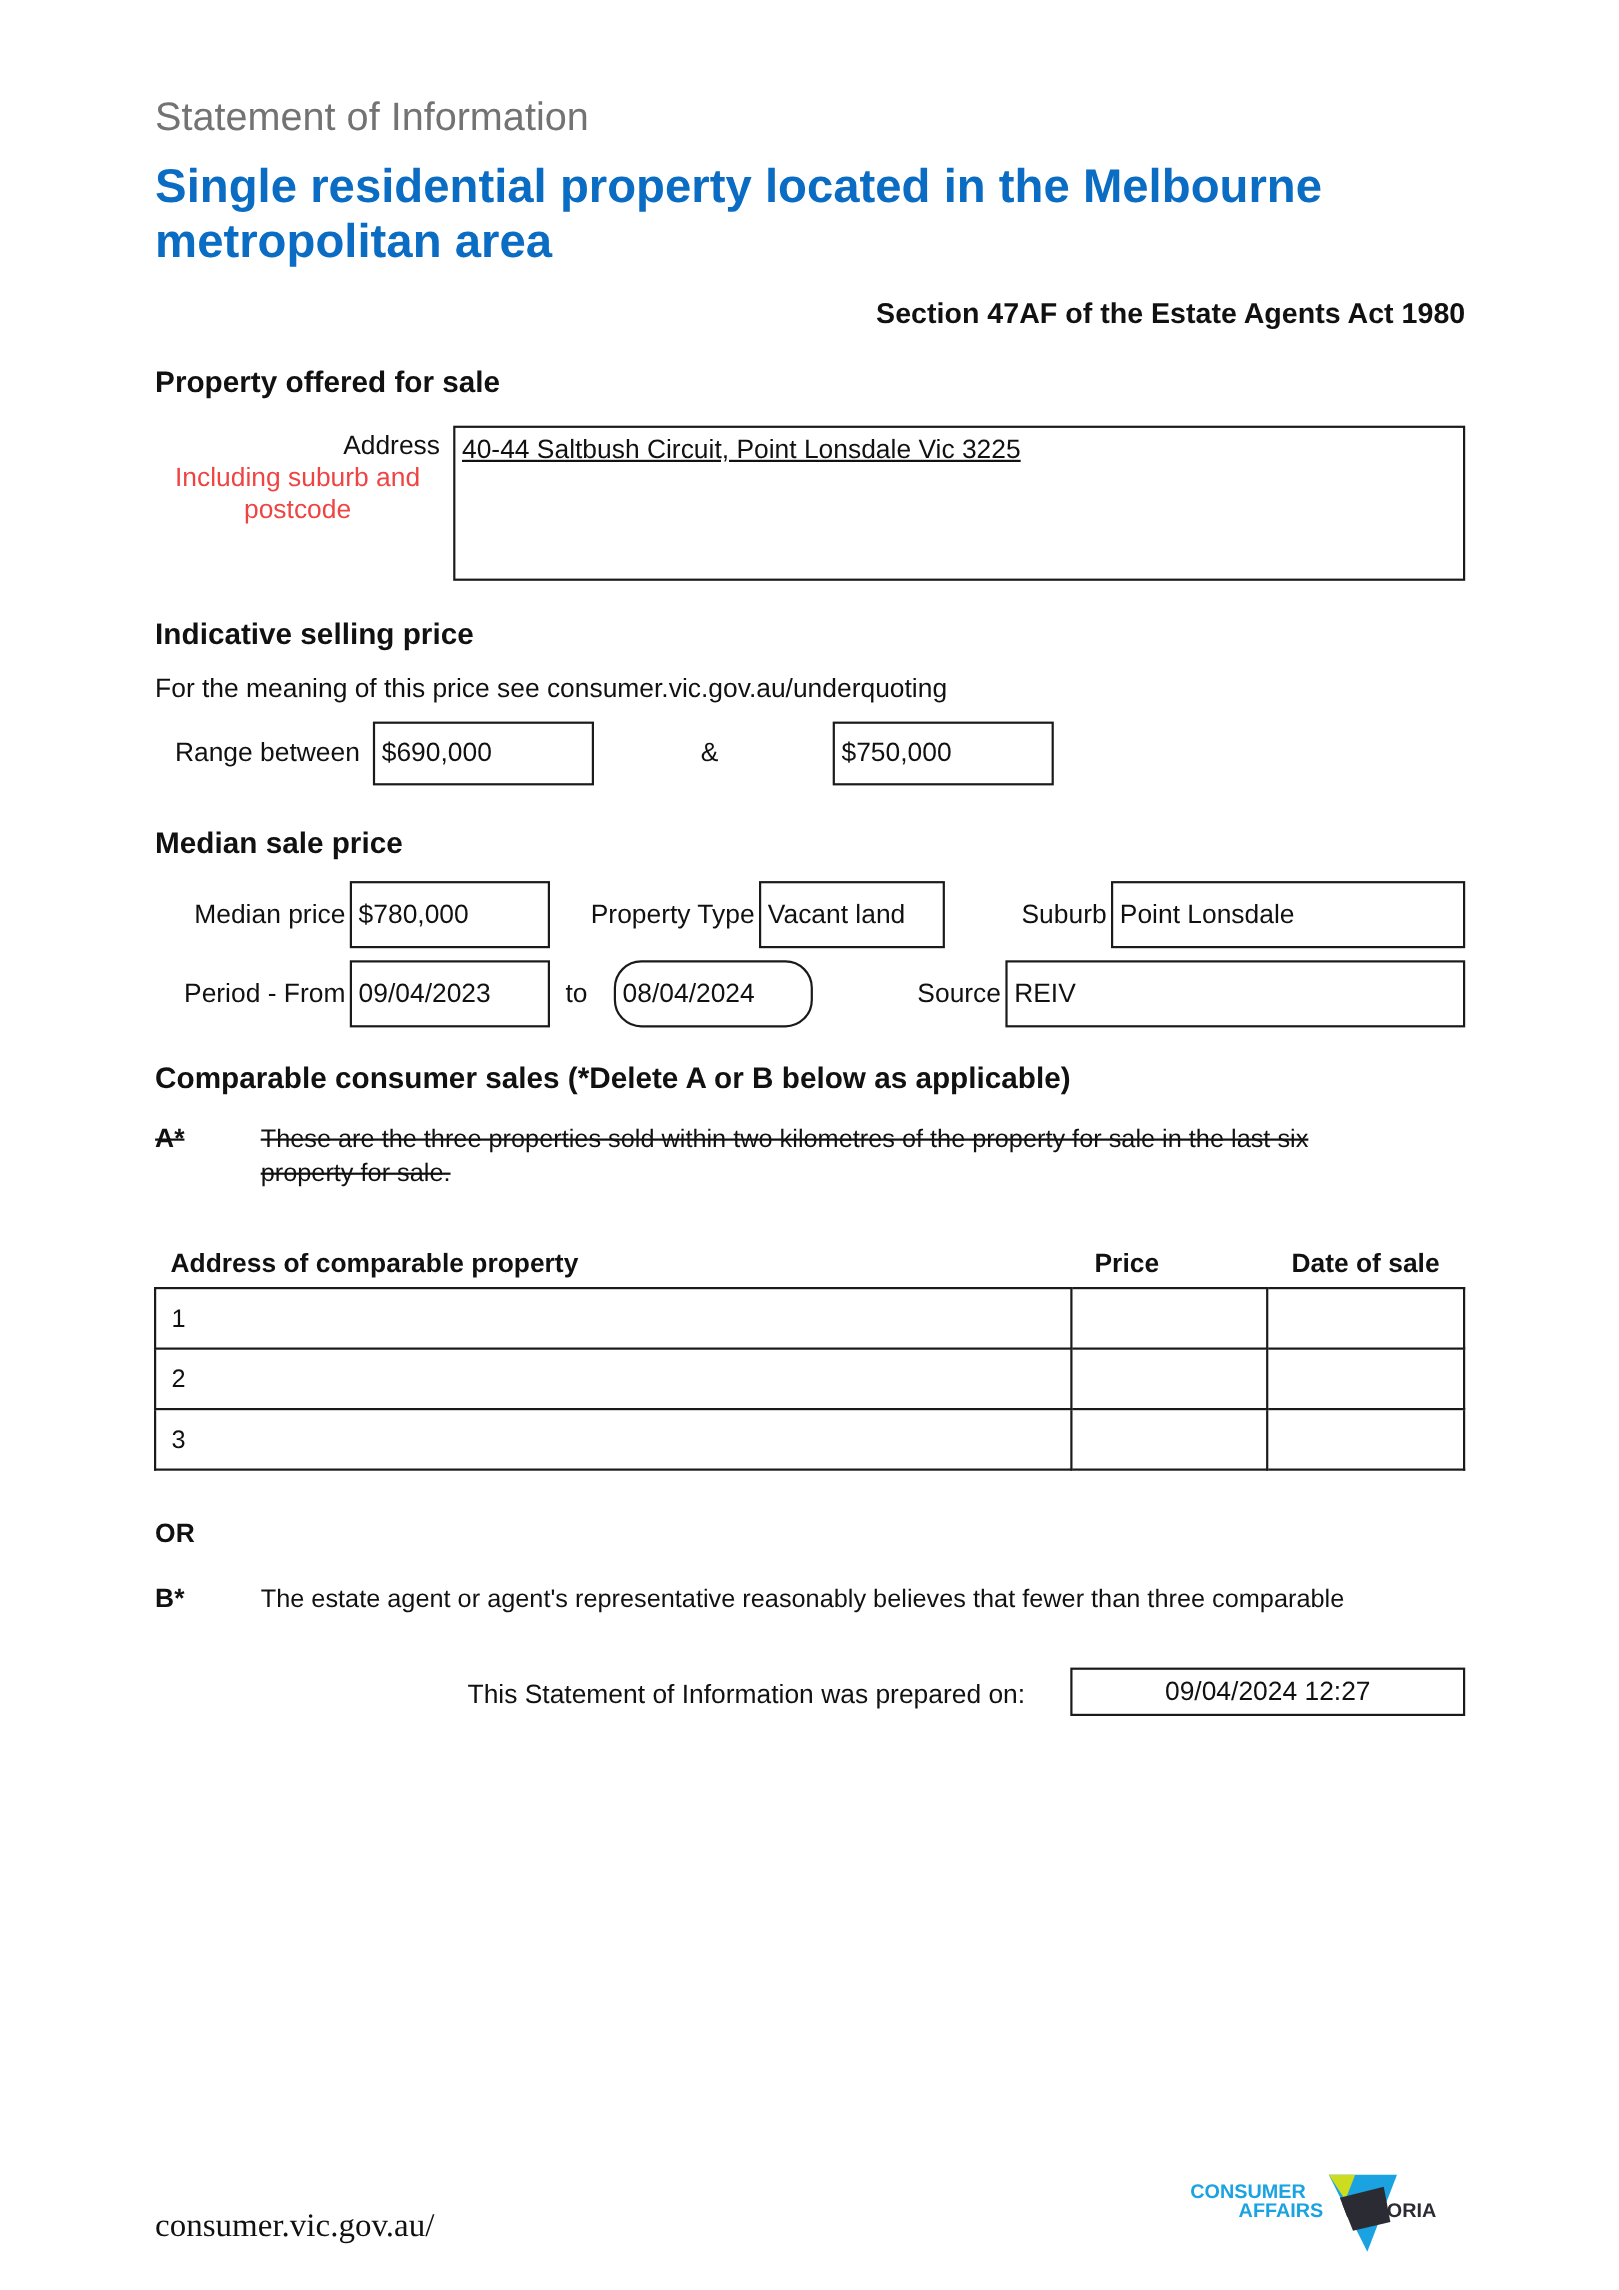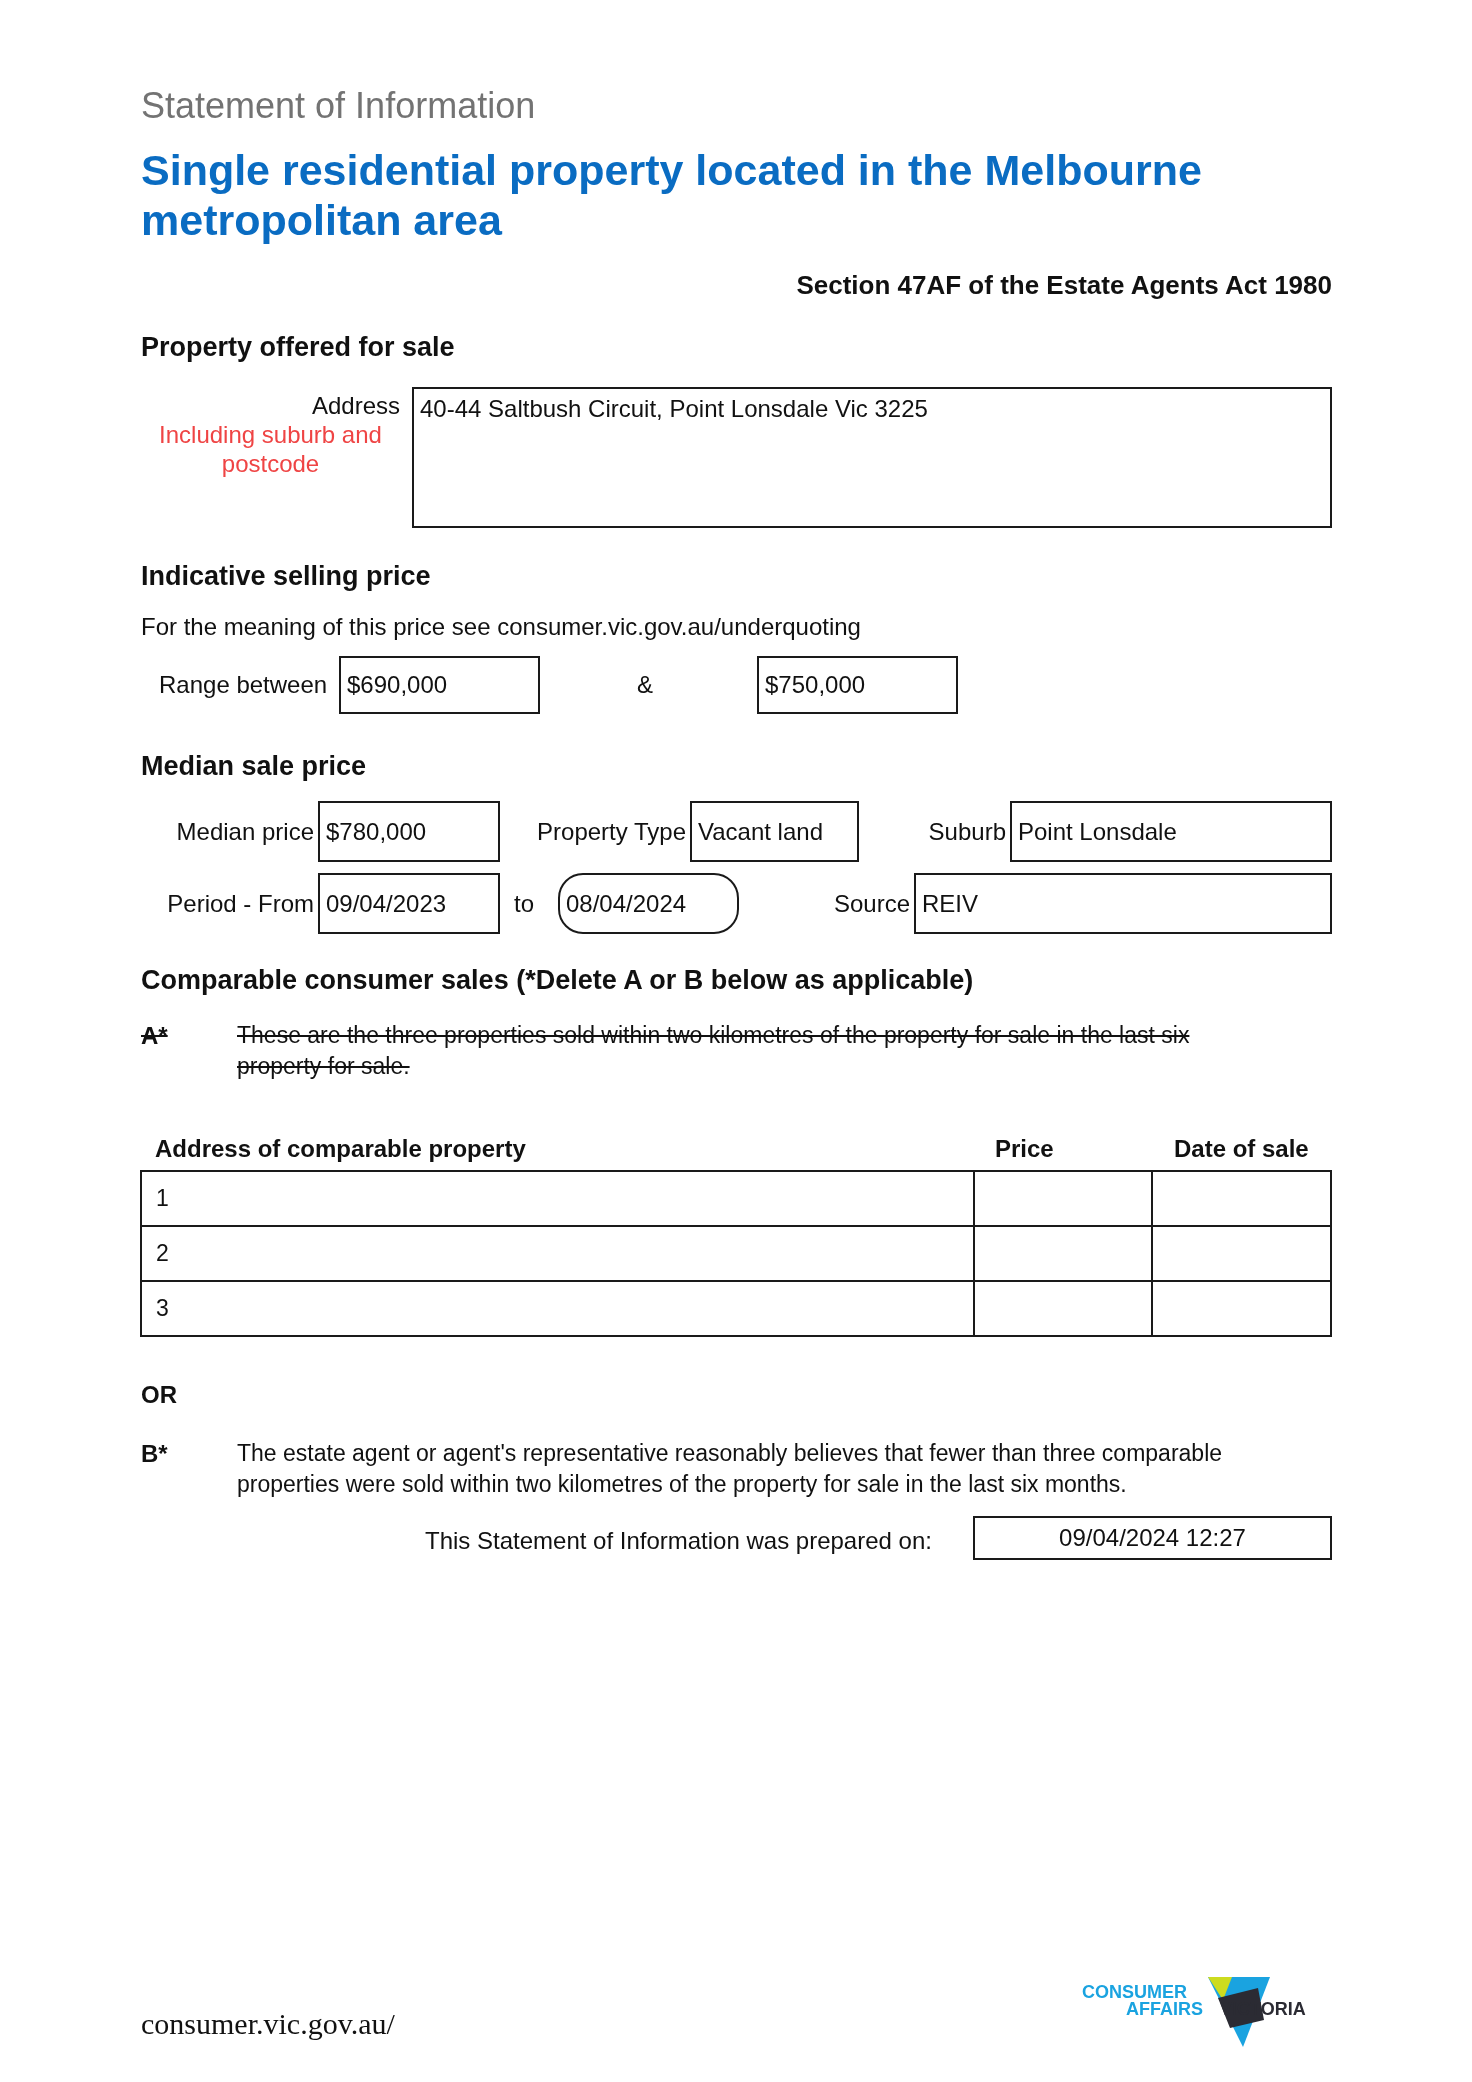--- a/index.html
+++ b/index.html
@@ -11,21 +11,21 @@
     .subtitle { left: 141px; top: 85px; font-size: 36px; color: #737373; font-weight: normal; white-space: nowrap; }
     .title { left: 141px; top: 145px; width: 1200px; font-size: 43px; line-height: 50px; color: #0a6cc2; font-weight: bold; }
     .act { right: 140px; top: 270px; font-size: 26px; font-weight: bold; white-space: nowrap; }
     .h2 { font-size: 27px; font-weight: bold; left: 141px; white-space: nowrap; }
     .lbl { font-size: 24px; white-space: nowrap; }
     .lbl-grey { color: #ef4444; text-align: center; }
     .box {
       border: 2px solid #1a1a1a; box-sizing: border-box; font-size: 24px;
       padding: 0 6px; display: flex; align-items: center; white-space: nowrap;
     }
-    .box.top { align-items: flex-start; padding-top: 6px; }
+    .box.top { align-items: flex-start; padding-top: 6px; text-decoration: underline; }
     .rlabel { text-align: right; }
     .strike { text-decoration: line-through; }
     .para { font-size: 23px; line-height: 31px; }
     table.comp {
       position: absolute; left: 140px; top: 1170px; width: 1192px;
       border-collapse: collapse;
     }
     table.comp td {
       border: 2.5px solid #1a1a1a; height: 53px; font-size: 23px; padding: 0 0 0 14px;
     }
@@ -110,21 +110,20 @@
     <td></td>
   </tr>
 </tbody>
   </table>
 
 <div class="abs lbl" style="left:141px; top:1381px; font-weight:bold;">OR</div>
 
 <div class="abs lbl" style="left:141px; top:1440px; font-weight:bold;">B*</div>
 <div class="abs para" style="left:237px; top:1438px; width:1100px;">
   <div>The estate agent or agent's representative reasonably believes that fewer than three comparable</div>
-  <div>properties were sold within two kilometres of the property for sale in the last six months.</div>
 </div>
 
 <div class="abs lbl" style="left:425px; top:1527px;">This Statement of Information was prepared on:</div>
 <div class="abs box" style="left:973px; top:1516px; width:359px; height:44px; justify-content:center;">09/04/2024 12:27</div>
 
 <div class="abs footer-url">consumer.vic.gov.au/</div>
 
 <div class="abs logo">
   <svg width="270" height="90" viewBox="0 0 270 90">
 

